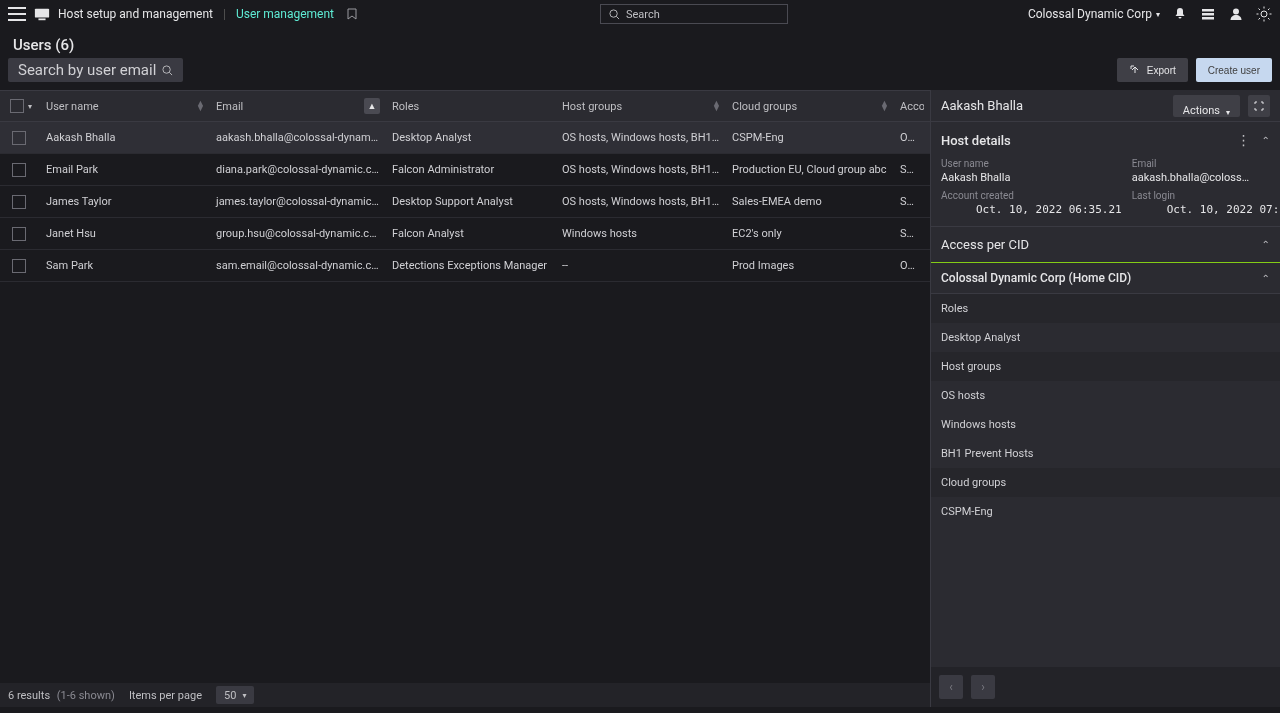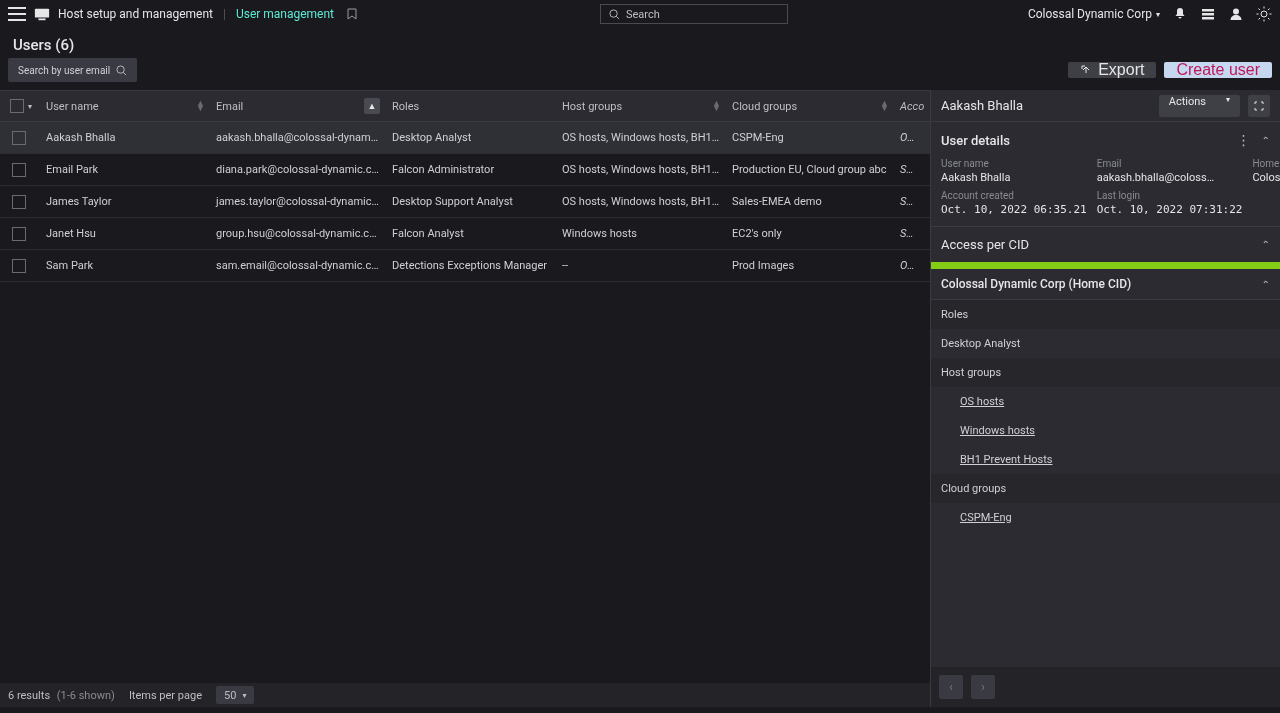--- a/index.html
+++ b/index.html
@@ -19,63 +19,63 @@
   .ico { width: 16px; height: 16px; display: inline-flex; align-items: center; justify-content: center; color: #e6e6e8; cursor: pointer; }
   .ico.hamburger { width: 18px; height: 14px; display: inline-flex; flex-direction: column; justify-content: space-between; }
   .ico.hamburger span { display: block; height: 2px; background: #e6e6e8; width: 100%; }
 
   
   .page-header { padding: 8px 13px 4px; display: flex; align-items: center; justify-content: space-between; }
   .page-title { font-size: 15px; font-weight: 500; color: #e6e6e8; }
 
   
   .toolbar-row { display: flex; align-items: center; justify-content: space-between; padding: 0 8px 8px; }
-  .filter-chip { background: #3a3a42; height: 24px; display: inline-flex; align-items: center; padding: 0 10px; gap: 6px; font-size: 10px; color: #d0d0d4; border-radius: 2px; cursor: pointer; }
-  .btn { height: 16px; display: inline-flex; align-items: center; padding: 0 12px; font-size: 16px; border-radius: 2px; cursor: pointer; border: none; }
+  .filter-chip { background: #3a3a42; height: 24px; display: inline-flex; align-items: center; padding: 0 10px; gap: 6px; font-size: 15px; color: #d0d0d4; border-radius: 2px; cursor: pointer; }
+  .btn { height: 24px; display: inline-flex; align-items: center; padding: 0 12px; font-size: 10px; border-radius: 2px; cursor: pointer; border: none; }
   .btn.secondary { background: #3f3f46; color: #e6e6e8; gap: 6px; }
-  .btn.primary { background: #c6d8ef; color: #be185d; font-weight: 500; }
+  .btn.primary { background: #c6d8ef; color: #404040; font-weight: 500; }
   .actions-right { display: flex; gap: 8px; }
   .thead { display: flex; align-items: center; height: 32px; background: #2b2b31; border-top: 1px solid #3a3a42; border-bottom: 1px solid #3a3a42; padding-left: 6px; position: relative; }
   .thead .th { display: flex; align-items: center; font-size: 11px; color: #bfbfc3; padding: 0 6px; gap: 6px; position: relative; }
   .thead .th::before { content: ""; position: absolute; left: -4px; top: 9px; bottom: 9px; width: 1px; background: #4a4a52; }
   .thead .th.first::before { display: none; }
   .th .sorter { color: #6a6a72; font-size: 9px; letter-spacing: -1px; display: inline-flex; flex-direction: column; line-height: 5px; margin-left: auto; }
   .th .sort-badge { width: 16px; height: 16px; background: #4a4a52; display: inline-flex; align-items: center; justify-content: center; border-radius: 2px; font-size: 9px; color: #e6e6e8; margin-left: auto; }
   .cb { width: 14px; height: 14px; border: 1px solid #6a6a72; background: transparent; display: inline-block; }
   .th.checkbox-col, .td.checkbox-col { width: 34px; flex: 0 0 34px; display:flex; align-items:center; gap:4px; padding-left:4px; }
   .th.checkbox-col .caret { font-size:8px; color:#bfbfc3; }
 
   .col-name  { width: 170px; flex: 0 0 170px; }
   .col-email { width: 176px; flex: 0 0 176px; }
   .col-roles { width: 170px; flex: 0 0 170px; }
   .col-hostg { width: 170px; flex: 0 0 170px; }
   .col-cloud { width: 168px; flex: 0 0 168px; }
-  .col-acc   { width: 30px;  flex: 0 0 30px; overflow:hidden;font-style:italic; }
+  .col-acc   { width: 30px;  flex: 0 0 30px; overflow:hidden; }
 
   .tbody .tr { display: flex; align-items: center; height: 32px; padding-left: 6px; border-bottom: 1px solid #2b2b31; font-size: 11px; color: #d0d0d4; }
   .tbody .tr.selected { background: #2f2f36; }
   .tbody .td { padding: 0 6px; overflow: hidden; white-space: nowrap; text-overflow: ellipsis; }
 
   
   .side-panel { position: absolute; top: 0; right: 0; width: 350px; background: #2b2b31; height: 617px; display: flex; flex-direction: column; border-left: 1px solid #3a3a42; }
   .panel-head { height: 32px; display: flex; align-items: center; padding: 0 10px; gap: 8px; background: #2b2b31; border-bottom: 1px solid #3a3a42; }
   .panel-head .name { font-size: 13px; font-weight: 400; flex: 1; color: #e6e6e8; }
-  .panel-head .actions-btn { background: #3f3f46; height: 22px; display: inline-flex; align-items: flex-start; padding: 0 10px; gap: 20px; font-size: 11px; border-radius: 2px; cursor: pointer; }
+  .panel-head .actions-btn { background: #3f3f46; height: 22px; display: inline-flex; align-items: flex-end; padding: 0 10px; gap: 6px; font-size: 11px; border-radius: 2px; cursor: pointer; }
   .panel-head .expand-btn { width: 22px; height: 22px; background: #3f3f46; display: inline-flex; align-items: center; justify-content: center; border-radius: 2px; cursor: pointer; }
   .section { padding: 10px 10px; border-bottom: 1px solid #3a3a42; }
   .section-head { display: flex; align-items: center; justify-content: space-between; font-size: 13px; font-weight: 500; color: #e6e6e8; }
   .kv-grid { display: grid; grid-template-columns: 1fr 1fr 1fr; gap: 6px 10px; margin-top: 10px; }
   .kv .k { font-size: 10px; color: #8a8a92; }
   .kv .v { font-size: 11px; color: #e6e6e8; margin-top: 2px; overflow: hidden; white-space: nowrap; text-overflow: ellipsis; }
-  .kv .v.mono { font-family: ui-monospace, Menlo, monospace; }
+  .kv .v.mono { font-family: ui-monospace, Menlo, monospace; margin-left: 35px; }
   .access-head { display:flex; align-items:center; justify-content:space-between; padding: 10px 10px; font-size: 13px; color:#e6e6e8; cursor:pointer; }
-  .cid-head { display:flex; align-items:center; justify-content:space-between; padding: 8px 10px; font-size: 12px; font-weight:500; color:#e6e6e8; border-top:7px solid #84cc16; border-bottom:1px solid #3a3a42; cursor:pointer; }
+  .cid-head { display:flex; align-items:center; justify-content:space-between; padding: 8px 10px; font-size: 12px; font-weight:500; color:#e6e6e8; border-top:1px solid #84cc16; border-bottom:1px solid #3a3a42; cursor:pointer; }
   .sub-label { background:#26262b; padding: 8px 10px; font-size: 11px; color:#d0d0d4; }
   .sub-item { padding: 8px 10px; font-size: 11px; color:#d0d0d4; }
-  .sub-item.link { text-decoration: underline; cursor: pointer; margin-left: 19px; }
+  .sub-item.link { cursor: pointer; }
 
   .panel-foot { position: absolute; bottom: 0; left: 0; right: 0; background: #232328; padding: 8px; display:flex; gap:8px; align-items:center; }
   .panel-foot .nav { width:24px; height:24px; background:#3a3a42; display:inline-flex; align-items:center; justify-content:center; cursor:pointer; color:#7a7a82; border-radius:2px; }
   .panel-foot .details-btn { flex:1; height:24px; background:#3a3a42; display:inline-flex; align-items:center; justify-content:center; font-size:11px; color:#e6e6e8; cursor:pointer; border-radius:2px; }
 
   
   .footer { position: absolute; bottom: 0; left: 0; right: 350px; height: 24px; background: #232328; display:flex; align-items:center; padding: 0 8px; gap: 14px; font-size: 11px; color:#bfbfc3; }
   .footer .dim { color:#8a8a92; margin-left:4px; }
   .footer .select { background:#3a3a42; height:18px; display:inline-flex; align-items:center; padding:0 8px; gap:6px; border-radius:2px; cursor:pointer; }
 
@@ -288,21 +288,21 @@
       </span>
       <span class="expand-btn">
         <svg width="12" height="12" viewBox="0 0 12 12">
             <path d="M4 2H2v2M8 2h2v2M4 10H2V8M8 10h2V8" fill="none" stroke="#e6e6e8" stroke-width="1"></path>
           </svg>
       </span>
     </div>
 
     <div class="section">
       <div class="section-head">
-        <span>User details</span>
+        <span>Host details</span>
         <span style="display:flex;gap:10px;align-items:center">
           <span style="cursor:pointer;color:#bfbfc3;font-size:14px;letter-spacing:1px;">⋮</span>
           <span style="cursor:pointer;color:#bfbfc3;font-size:10px;">⌃</span>
         </span>
       </div>
       <div class="kv-grid">
         <div class="kv">
             <div class="k">User name</div>
             <div class="v">Aakash Bhalla</div>
           </div>

